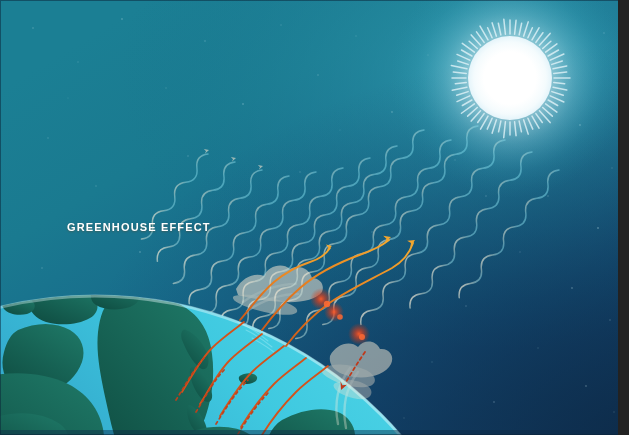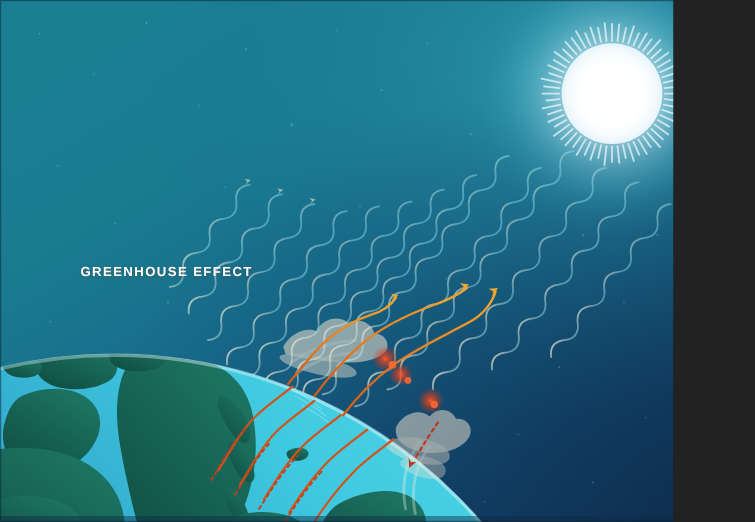--- a/index.html
+++ b/index.html
@@ -2,25 +2,25 @@
 <html><head>
 <meta charset="utf-8">
 <style>
   html, body {
     margin: 0;
     padding: 0;
     background: #222;
   }
   #stage {
     position: relative;
-    width: 561px;
+    width: 618px;
     height: 435px;
     overflow: hidden;
     font-family: "Liberation Sans", sans-serif;
-    background: #000000;
+    background: #d946ef;
   }
   #stage svg.layer {
     position: absolute;
     left: 0;
     top: 0;
     width: 629px;
     height: 435px;
     display: block;
   }
   #label-layer {

